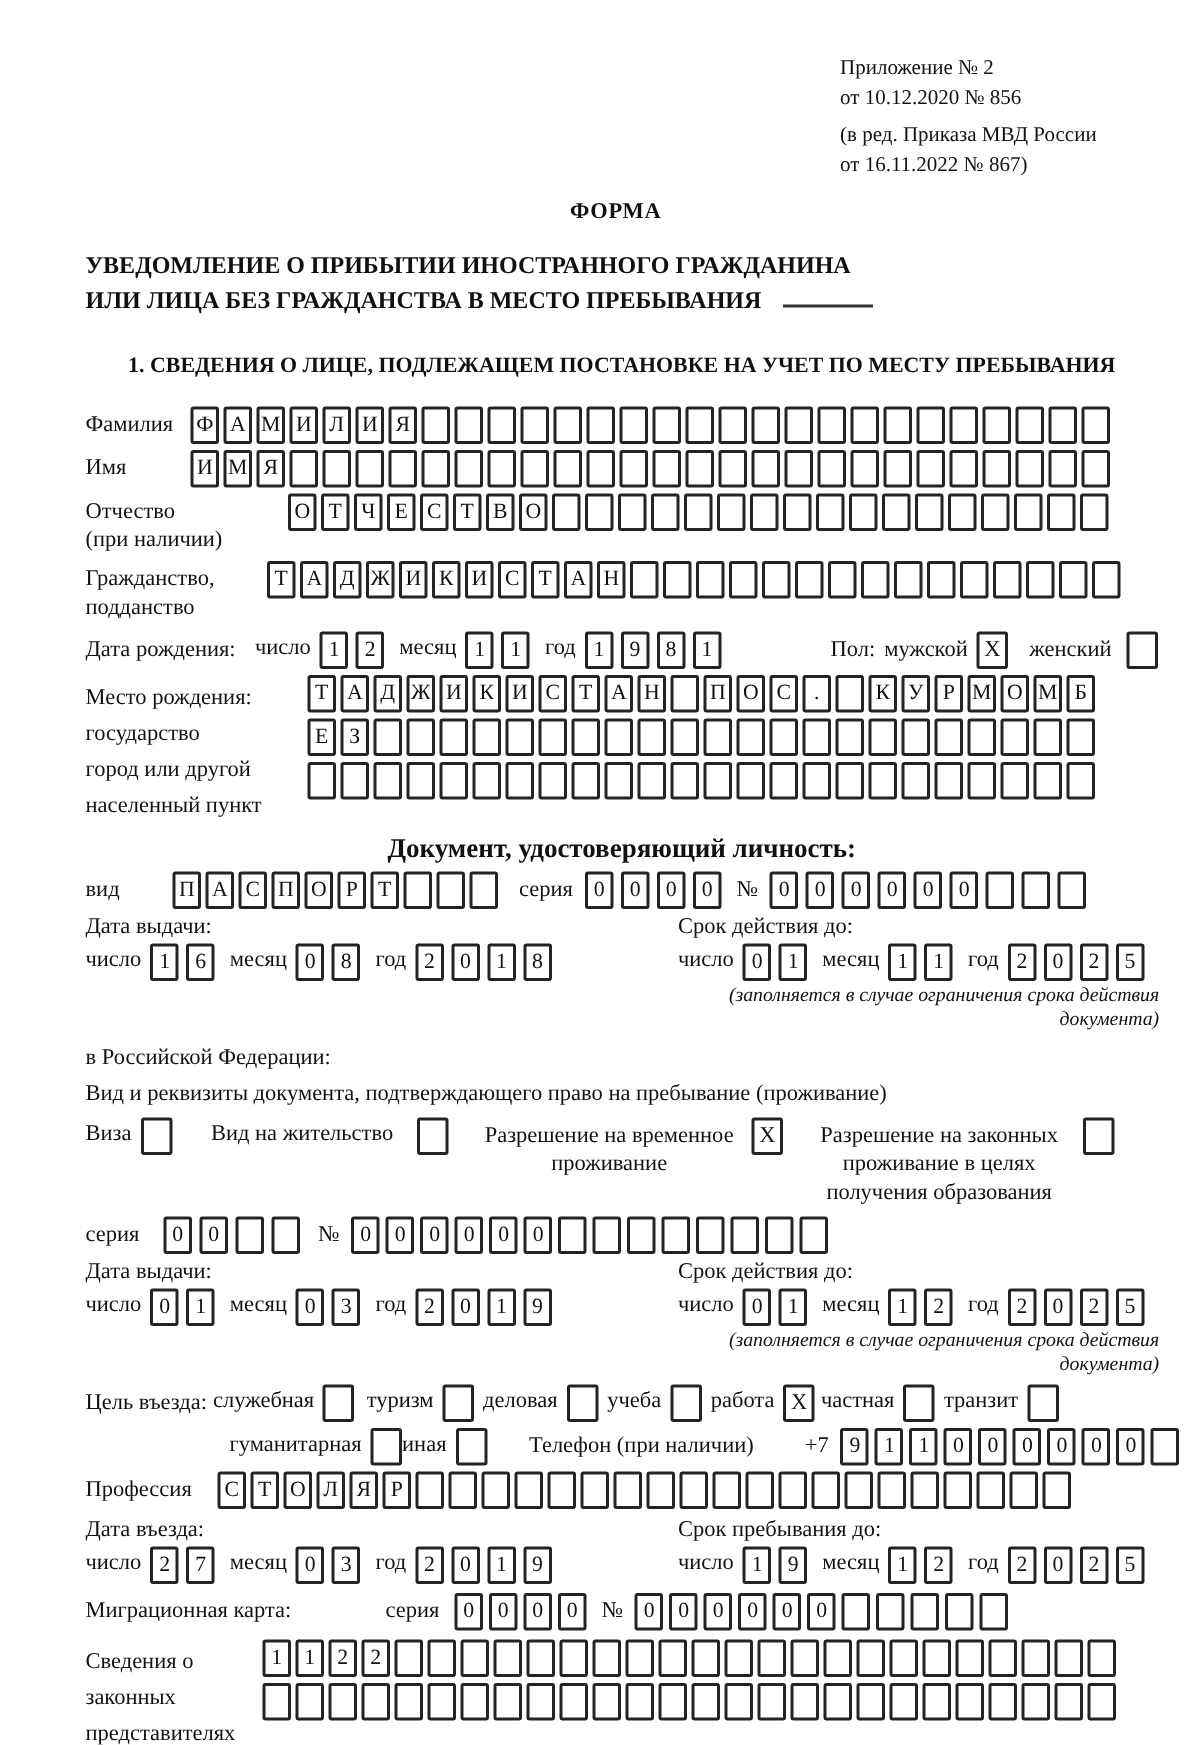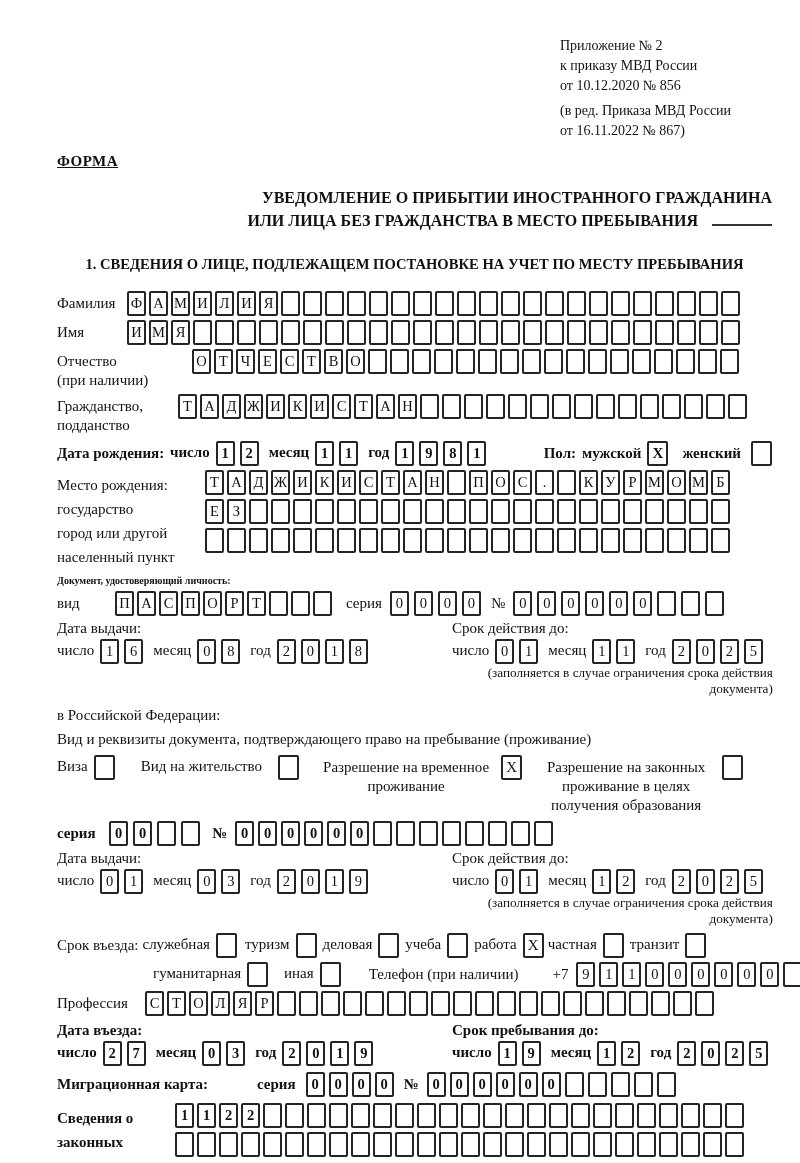--- a/index.html
+++ b/index.html
@@ -9,24 +9,24 @@
     overflow: hidden;
     color: #111;
     font-family: "Liberation Serif", "DejaVu Serif", serif;
     font-size: 15px;
   }
   .page { padding: 36px 28px 0 57px; }
 
   
   .hdr { margin-left: 503px; line-height: 20px; font-size: 14px; }
   .hdr-rev { margin-top: 5px; }
-  .form-label { text-align: left; padding-right: 8px; font-weight: bold; margin-top: 12px; font-size: 15px; letter-spacing: .5px; text-decoration: underline; }
+  .form-label { text-align: center; padding-right: 8px; font-weight: bold; margin-top: 12px; font-size: 15px; letter-spacing: .5px; }
 
   
-  .title { text-align: right; font-weight: bold; font-size: 16px; line-height: 23px; margin-top: 16px; }
+  .title { text-align: left; font-weight: bold; font-size: 16px; line-height: 23px; margin-top: 16px; }
   .blank-line { display: inline-block; width: 60px; border-bottom: 2.5px solid #333; margin-left: 14px; }
   .sec-heading { text-align: center; font-weight: bold; font-size: 14.6px; margin-top: 24px; }
 
   .form-body { margin-top: 18px; }
   .row { display: flex; align-items: flex-start; margin-bottom: 4px; white-space: nowrap; }
   .lbl { flex: none; padding-top: 3px; line-height: 19px; }
 
   
   .cells { display: flex; gap: 3px; flex: none; }
   .cell {
@@ -49,36 +49,35 @@
     display: flex; align-items: center; justify-content: center;
     font-size: 15px; background: #fff;
   }
   .cb-item { display: inline-flex; align-items: flex-start; }
   .cb-item .cb-text { padding-top: 3px; margin-right: 6px; }
 
   .two-col { display: flex; }
   .col-left { width: 395px; flex: none; }
   .col-right { flex: 1; }
   .dg-title { text-align: left; font-size: 15px; margin-bottom: 2px; }
-  .note { font-size: 13.2px; text-align: right; margin-top: 1px; margin-bottom: 6px; }
-
-  .doc-heading { text-align: left; font-weight: bold; font-size: 10px; margin: 6px 0 5px 0; }
+  .note { font-size: 13.2px; text-align: right; margin-top: 1px; margin-bottom: 6px; font-style: italic; }
+
+  .doc-heading { text-align: center; font-weight: bold; font-size: 18px; margin: 6px 0 5px 0; }
   .intro { line-height: 24px; }
 
   .wrap-label { white-space: normal; text-align: center; line-height: 19px; }
-  .mt6 { margin-top: 6px; font-weight: bold; } .mt4 { margin-top: 4px; }
+  .mt6 { margin-top: 6px; } .mt4 { margin-top: 4px; }
 </style>
 </head>
 <body>
 
 <div class="page">
 
   <div class="hdr">
     <div>Приложение № 2</div>
-    <div>к приказу МВД России</div>
     <div>от 10.12.2020 № 856</div>
     <div class="hdr-rev">
       <div>(в ред. Приказа МВД России</div>
       <div>от 16.11.2022 № 867)</div>
     </div>
   </div>
   <div class="form-label">ФОРМА</div>
 
   <div class="title">
     <div>УВЕДОМЛЕНИЕ О ПРИБЫТИИ ИНОСТРАННОГО ГРАЖДАНИНА</div>
@@ -521,21 +520,21 @@
               <div class="cell">0</div>
               <div class="cell">2</div>
               <div class="cell">5</div>
             </div>
           </div>
         <div class="note">(заполняется в случае ограничения срока действия документа)</div>
       </div>
     </div>
 
     <div class="row">
-      <span class="lbl" style="margin-right:4px">Срок въезда:</span>
+      <span class="lbl" style="margin-right:4px">Цель въезда:</span>
       <span class="cb-item">
         <span class="cb-text">служебная</span>
         <span class="checkbox"></span>
       </span>
       <span class="cb-item" style="margin-left:8px">
         <span class="cb-text">туризм</span>
         <span class="checkbox"></span>
       </span>
       <span class="cb-item" style="margin-left:6px">
         <span class="cb-text">деловая</span>
@@ -557,21 +556,21 @@
         <span class="cb-text">транзит</span>
         <span class="checkbox"></span>
       </span>
     </div>
 
     <div class="row mt4">
       <span class="cb-item" style="margin-left:96px">
         <span class="cb-text">гуманитарная</span>
         <span class="checkbox"></span>
       </span>
-      <span class="cb-item" style="margin-left:16px">
+      <span class="cb-item" style="">
         <span class="cb-text">иная</span>
         <span class="checkbox"></span>
       </span>
       <span class="lbl" style="margin-left:28px">Телефон (при наличии)</span>
       <span class="lbl" style="margin-left:34px; margin-right:8px">+7</span>
       <div class="cells" style="gap:4px">
           <div class="cell">9</div>
           <div class="cell">1</div>
           <div class="cell">1</div>
           <div class="cell">0</div>

